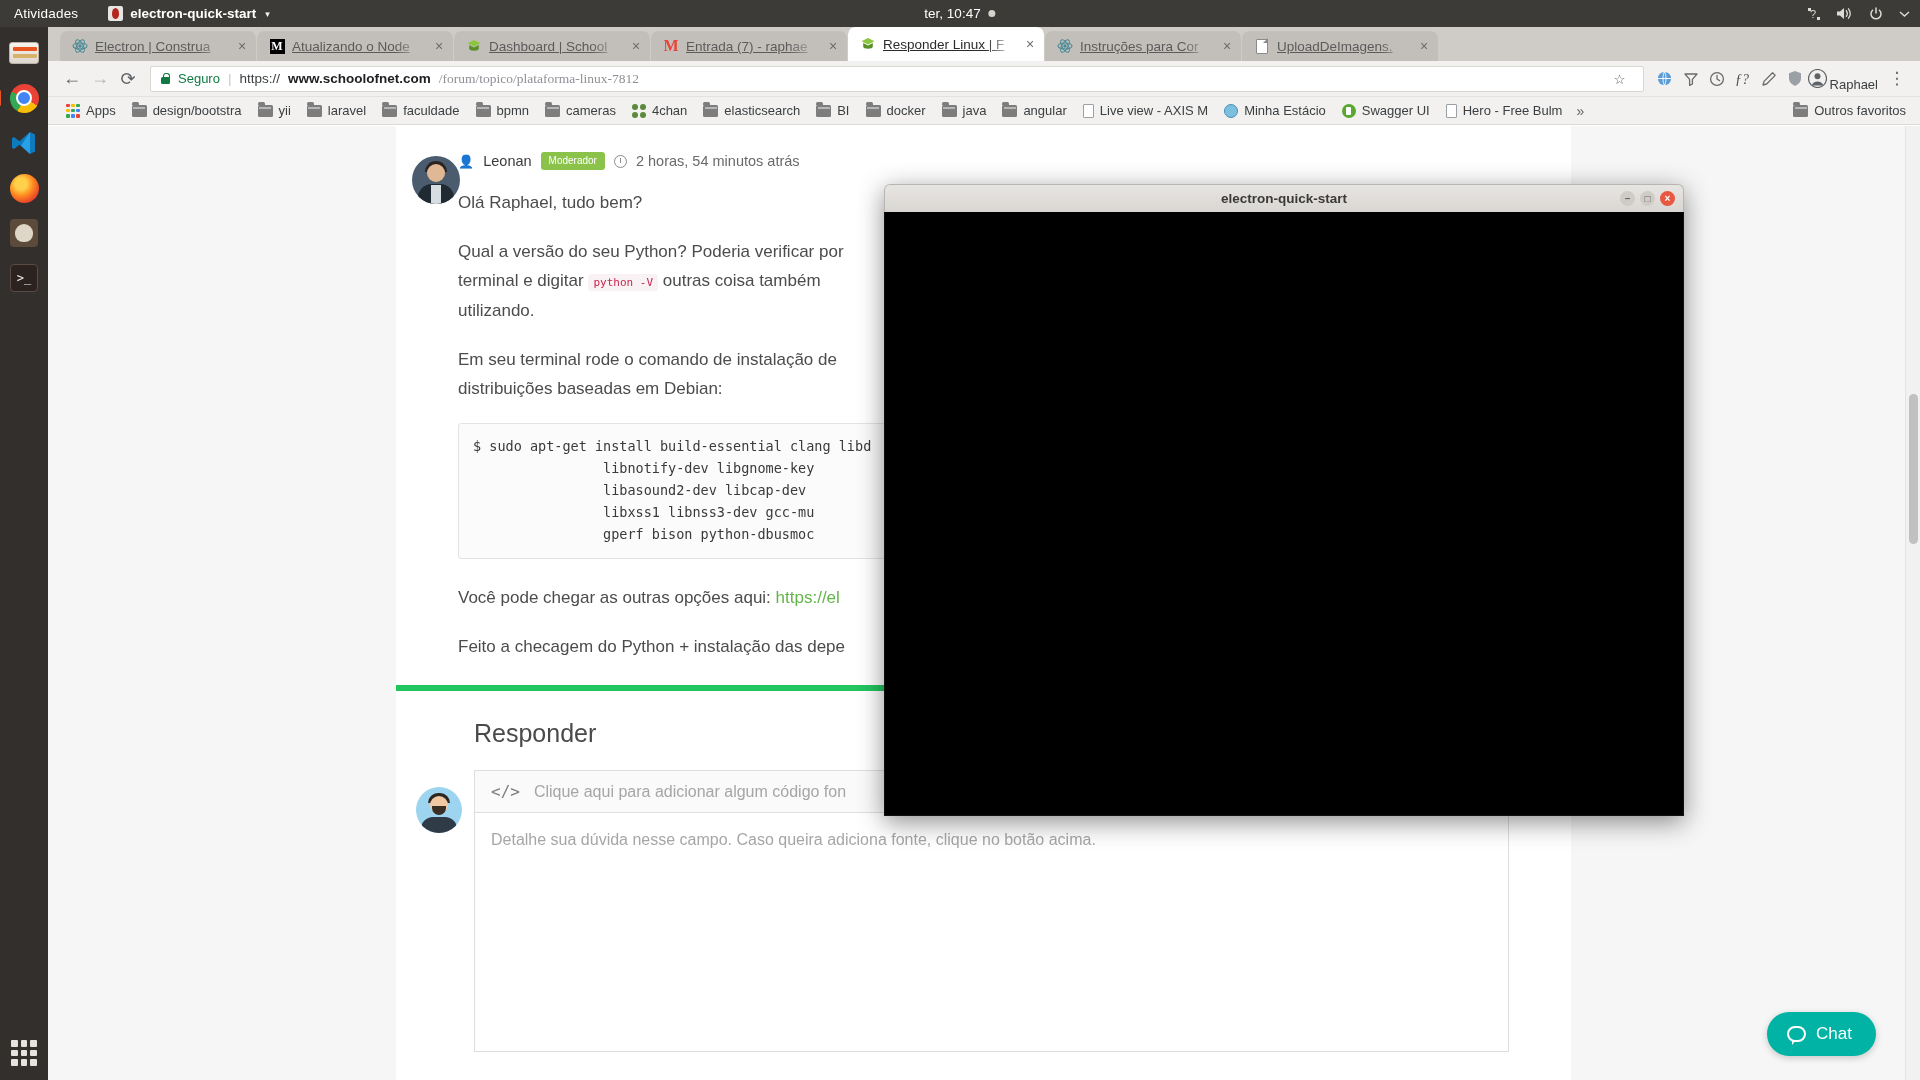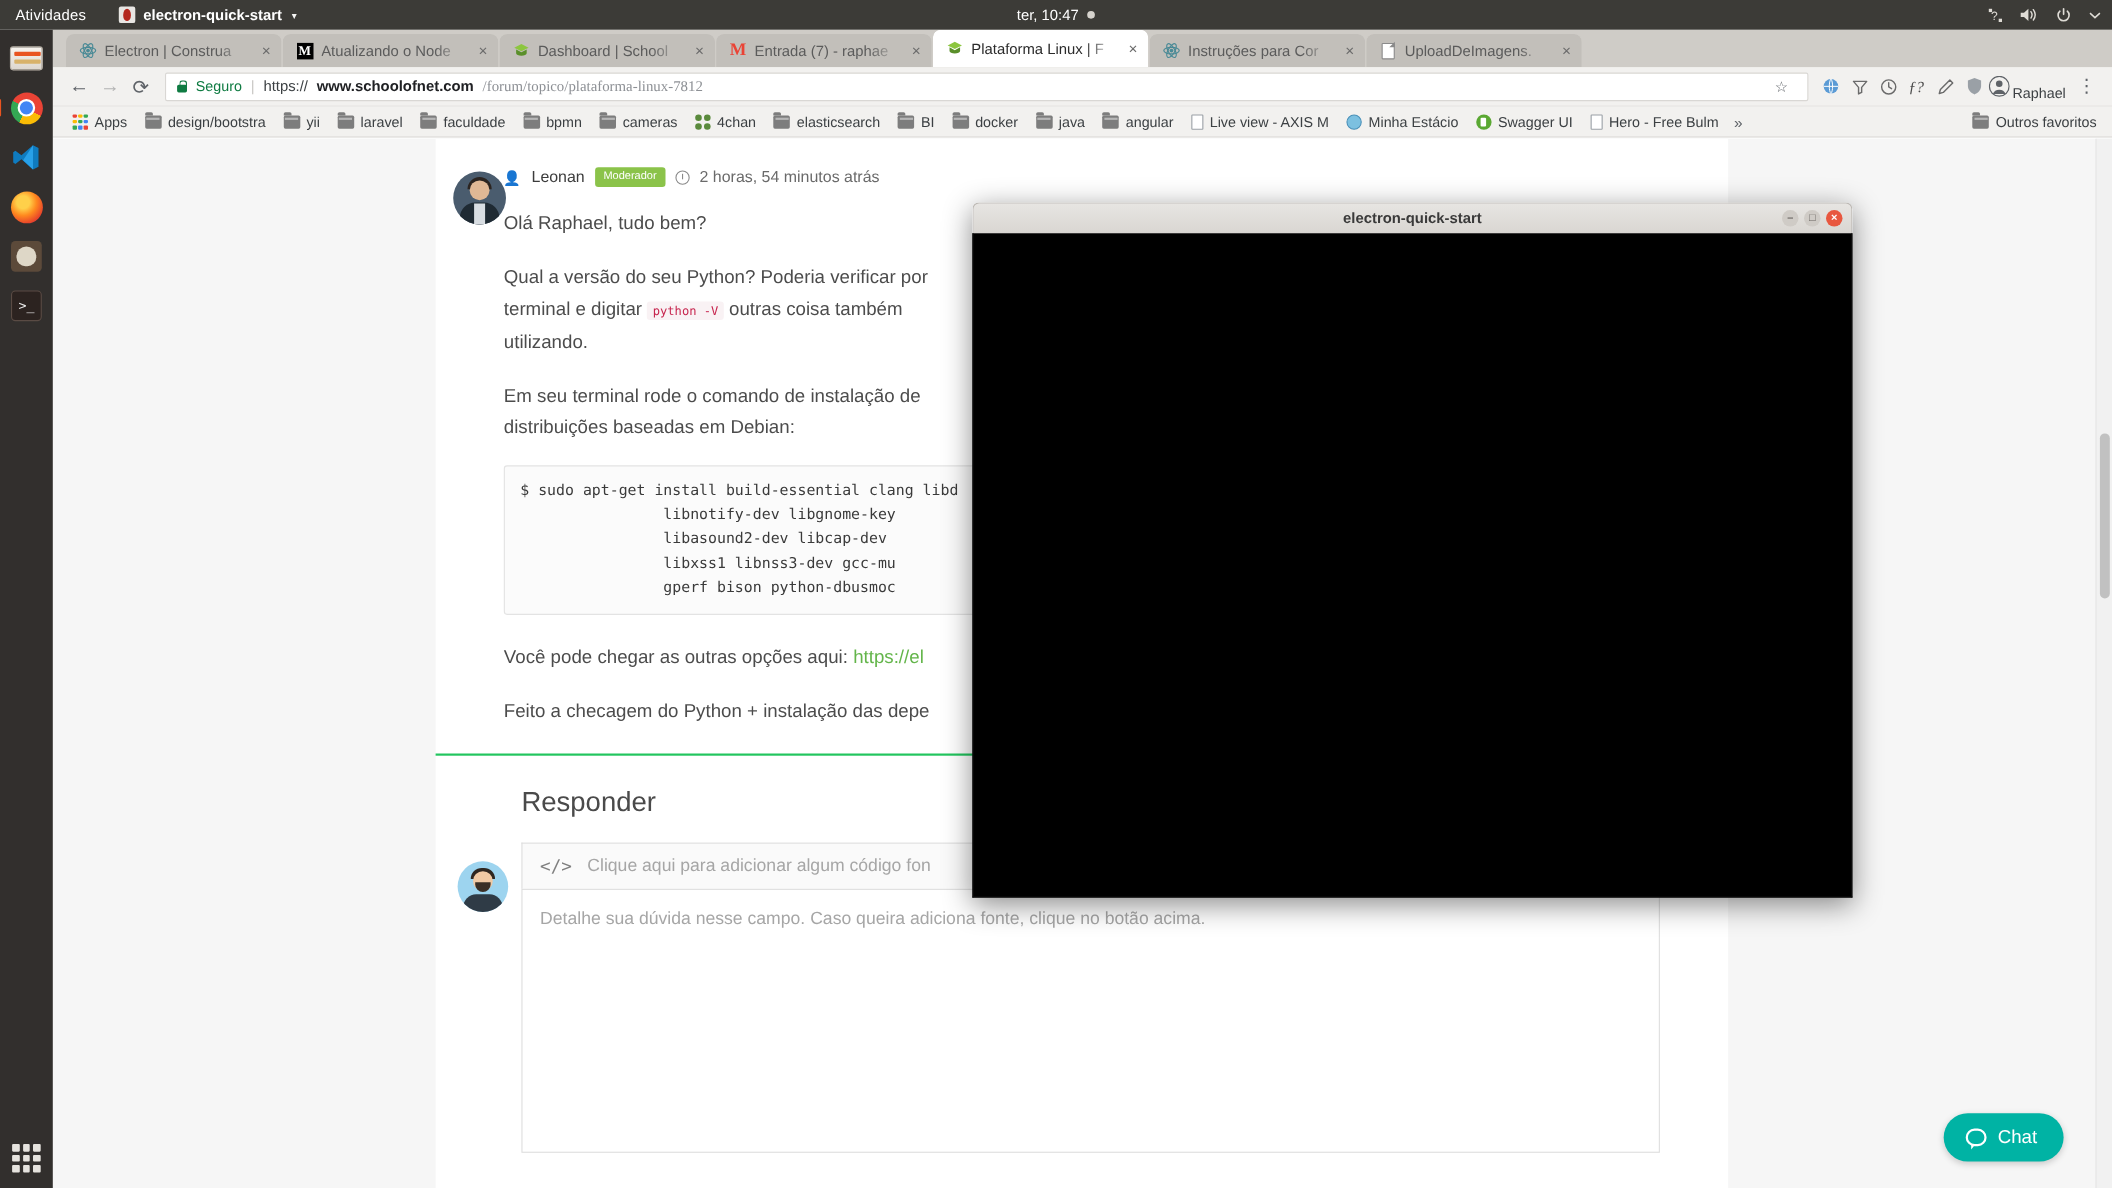--- a/index.html
+++ b/index.html
@@ -135,20 +135,21 @@
     margin-right: 1px;
     overflow: hidden;
     -webkit-mask-image: linear-gradient(to right, #000 0 86%, rgba(0,0,0,1) 100%);
   }
   .tab.active { background: #ffffff; color: #2b2b2b; height: 34px; z-index: 3; }
   .tab-favicon { width: 16px; height: 16px; flex: 0 0 16px; display:flex; align-items:center; justify-content:center; }
   .tab-title {
     flex: 1 1 auto; white-space: nowrap; overflow: hidden;
     -webkit-mask-image: linear-gradient(to right, #000 0 78%, transparent 100%);
     mask-image: linear-gradient(to right, #000 0 78%, transparent 100%);
+    text-decoration: underline;
   }
   .tab-close { width: 16px; flex: 0 0 16px; text-align:center; font-size: 14px; color:#6c6c6c; line-height:1; }
 
   
   .fv-electron svg { display:block; }
   .fv-medium {
     width: 15px; height: 15px; background: #000; color: #fff;
     font-family: "Liberation Serif", serif; font-weight: bold; font-size: 12px;
     display:flex; align-items:center; justify-content:center;
   }
@@ -298,21 +299,21 @@
   }
   #code-block {
     background: #fbfbfb; border: 1px solid #e3e3e3; border-radius: 3px;
     padding: 12px 14px; margin: 0 0 24px 0;
     font-family: "DejaVu Sans Mono", monospace; font-size: 13.5px;
     color: #3a3a3a; line-height: 1.62; white-space: pre; overflow: hidden;
   }
   a.link { color: #63b54a; text-decoration: none; }
   
   #responder {
-    border-top: 2px solid #22c55e; margin-top: 24px;
+    border-top: 6px solid #22c55e; margin-top: 24px;
     padding: 28px 62px 0 78px; position: relative;
   }
   #responder h2 { font-size: 25px; font-weight: 400; color: #4a4a4a; margin-bottom: 22px; }
   #resp-avatar {
     position: absolute; left: 20px; top: 96px;
     width: 46px; height: 46px; border-radius: 50%;
     background: #9dd4ef; overflow: hidden;
   }
   #resp-avatar .rv-head{position:absolute;left:14px;top:9px;width:18px;height:18px;border-radius:50%;background:#f0c9a4;}
   #resp-avatar .rv-hair{position:absolute;left:12px;top:6px;width:22px;height:10px;border-radius:11px 11px 0 0;background:#2e2620;}
@@ -514,21 +515,21 @@
       <span class="tab-close">×</span>
     </div>
 
     <div class="tab active">
       <span class="tab-favicon fv-son">
         <svg width="16" height="16" viewBox="0 0 16 16">
             <path d="M8 2L1.5 5.3 8 8.6l6.5-3.3z" fill="#8cc63f"></path>
             <path d="M3.2 7v3.4c0 1.3 2.2 2.3 4.8 2.3s4.8-1 4.8-2.3V7L8 9.6z" fill="#5a8f2a"></path>
           </svg>
       </span>
-      <span class="tab-title">Plataforma Linux | F</span>
+      <span class="tab-title">Responder Linux | F</span>
       <span class="tab-close">×</span>
     </div>
 
     <div class="tab">
       <span class="tab-favicon fv-electron">
         <svg width="16" height="16" viewBox="0 0 16 16">
             <ellipse cx="8" cy="8" rx="7" ry="3" stroke="#4a8a96" stroke-width="1.1" fill="none"></ellipse>
             <ellipse cx="8" cy="8" rx="7" ry="3" stroke="#4a8a96" stroke-width="1.1" fill="none" transform="rotate(60 8 8)"></ellipse>
             <ellipse cx="8" cy="8" rx="7" ry="3" stroke="#4a8a96" stroke-width="1.1" fill="none" transform="rotate(120 8 8)"></ellipse>
             <circle cx="8" cy="8" r="1.7" fill="#4a8a96"></circle>

